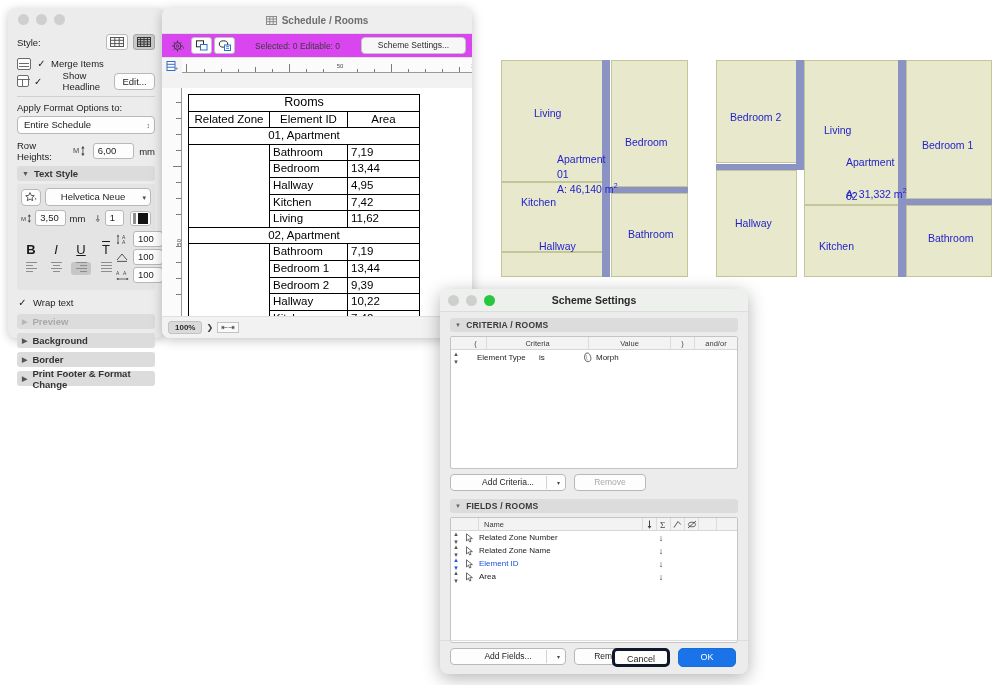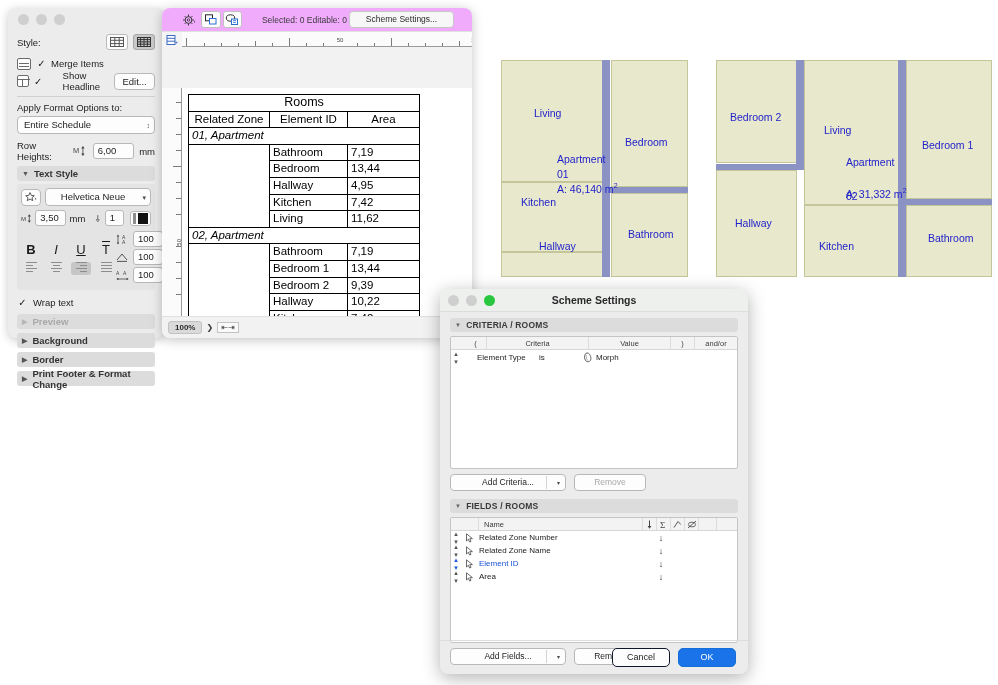--- a/index.html
+++ b/index.html
@@ -109,22 +109,22 @@
     box-shadow: 0 2px 12px rgba(0,0,0,.24);
     overflow: hidden;
   }
   #schedule-window .win-title {
     height: 26px; background: #eeeeee;
     display:flex; align-items:center; justify-content:center;
     font-size: 10px; color: #6e6e6e; font-weight: bold;
     border-bottom: 1px solid #dcdcdc;
   }
   .tool-row {
-    height: 24px; background: #f0abfc; display:flex; align-items:center;
-    padding: 0 18px; gap: 2px; border-bottom: 1px solid #e0e0e0;
+    height: 24px; background: #d946ef; display:flex; align-items:center;
+    padding: 0 6px; gap: 2px; border-bottom: 1px solid #e0e0e0;
   }
   .tool-btn {
     width: 21px; height: 17px; background: #fdfdfd;
     border: 1px solid #c0c0c0; border-radius: 3px;
     display:flex; align-items:center; justify-content:center;
   }
   .tool-btn.flat { border: none; background: transparent; }
   .status-text { font-size: 8.5px; color: #3a3a3a; margin-left: 18px; white-space: nowrap;}
   .scheme-btn {
     margin-left: auto; height: 17px; min-width: 105px; padding: 0 8px;
@@ -153,21 +153,21 @@
 
   
   .sched-wrap { position:absolute; left:26px; top:6px; }
   table.sched { border-collapse: collapse; font-size: 11.5px; color:#000; }
   table.sched td {
     border: 1px solid #000; padding: 0 3px; height: 15.6px;
     line-height: 15.6px; white-space: nowrap; font-family: "Liberation Sans", sans-serif;
   }
   td.title-cell { text-align:center; font-size: 12.5px; }
   td.head-cell  { text-align:center; }
-  td.zone-cell  { text-align:left;font-style:italic; }
+  td.zone-cell  { text-align:center; }
   td.blank-cell { border-right:1px solid #000; }
   .col-zone { width: 81px; }
   .col-eid  { width: 78px; }
   .col-area { width: 72px; }
 
   .status-bar {
     position:absolute; left:0; right:0; bottom:0; height:22px;
     background:#f2f2f2; display:flex; align-items:center; padding-left:6px; gap:4px;
     border-top:1px solid #e0e0e0;
   }
@@ -242,21 +242,21 @@
   .split-btn .chev { position:absolute; right:5px; top:50%; transform:translateY(-50%); font-size:6px; color:#4a4a4a;}
   .dlg-footer {
     position:absolute; left:0; right:0; bottom:0; height:34px;
     border-top:1px solid #dcdcdc; display:flex; align-items:center;
     justify-content:flex-end; gap:8px; padding-right:12px;
   }
   .foot-btn {
     min-width:58px; height:19px; line-height:17px; font-size:9px;
     border-radius:5px; text-align:center;
   }
-  .foot-btn.cancel { background:#fdfdfd; border:1px solid #0f172a; color:#1d1d1d; }
+  .foot-btn.cancel { background:#fdfdfd; border:3px solid #0f172a; color:#1d1d1d; }
   .foot-btn.ok { background:#1a73e8; border:1px solid #156fd6; color:#fff; }
 </style>
 </head>
 <body>
 
 <div class="root">
 
   <div class="panel" id="format-panel">
     <div class="titlebar">
       <div class="traffic">
@@ -467,20 +467,30 @@
       </div>
       <div class="section-bar">
         <span class="tri">▶</span>
         <span>Print Footer &amp; Format Change</span>
       </div>
     </div>
   </div>
 
   <div class="panel" id="schedule-window">
 
+    <div class="win-title">
+      <svg width="11" height="9" viewBox="0 0 11 9" style="margin-right:5px;">
+        <rect x="0.5" y="0.5" width="10" height="8" fill="none" stroke="#8a8a8a"></rect>
+        <line x1="0.5" y1="3" x2="10.5" y2="3" stroke="#8a8a8a"></line>
+        <line x1="0.5" y1="5.7" x2="10.5" y2="5.7" stroke="#8a8a8a"></line>
+        <line x1="3.8" y1="0.5" x2="3.8" y2="8.5" stroke="#8a8a8a"></line>
+        <line x1="7.2" y1="0.5" x2="7.2" y2="8.5" stroke="#8a8a8a"></line>
+      </svg>
+      <span>Schedule / Rooms</span>
+    </div>
 
     <div class="tool-row">
       <span class="tool-btn flat">
         <svg width="15" height="14" viewBox="0 0 15 14">
           <circle cx="6.5" cy="7" r="3.4" fill="none" stroke="#333" stroke-width="1"></circle>
           <circle cx="6.5" cy="7" r="1.2" fill="none" stroke="#333" stroke-width="0.8"></circle>
           <g stroke="#333" stroke-width="1">
             <line x1="6.5" y1="1.6" x2="6.5" y2="3.2"></line>
             <line x1="6.5" y1="10.8" x2="6.5" y2="12.4"></line>
             <line x1="1.1" y1="7" x2="2.7" y2="7"></line>

